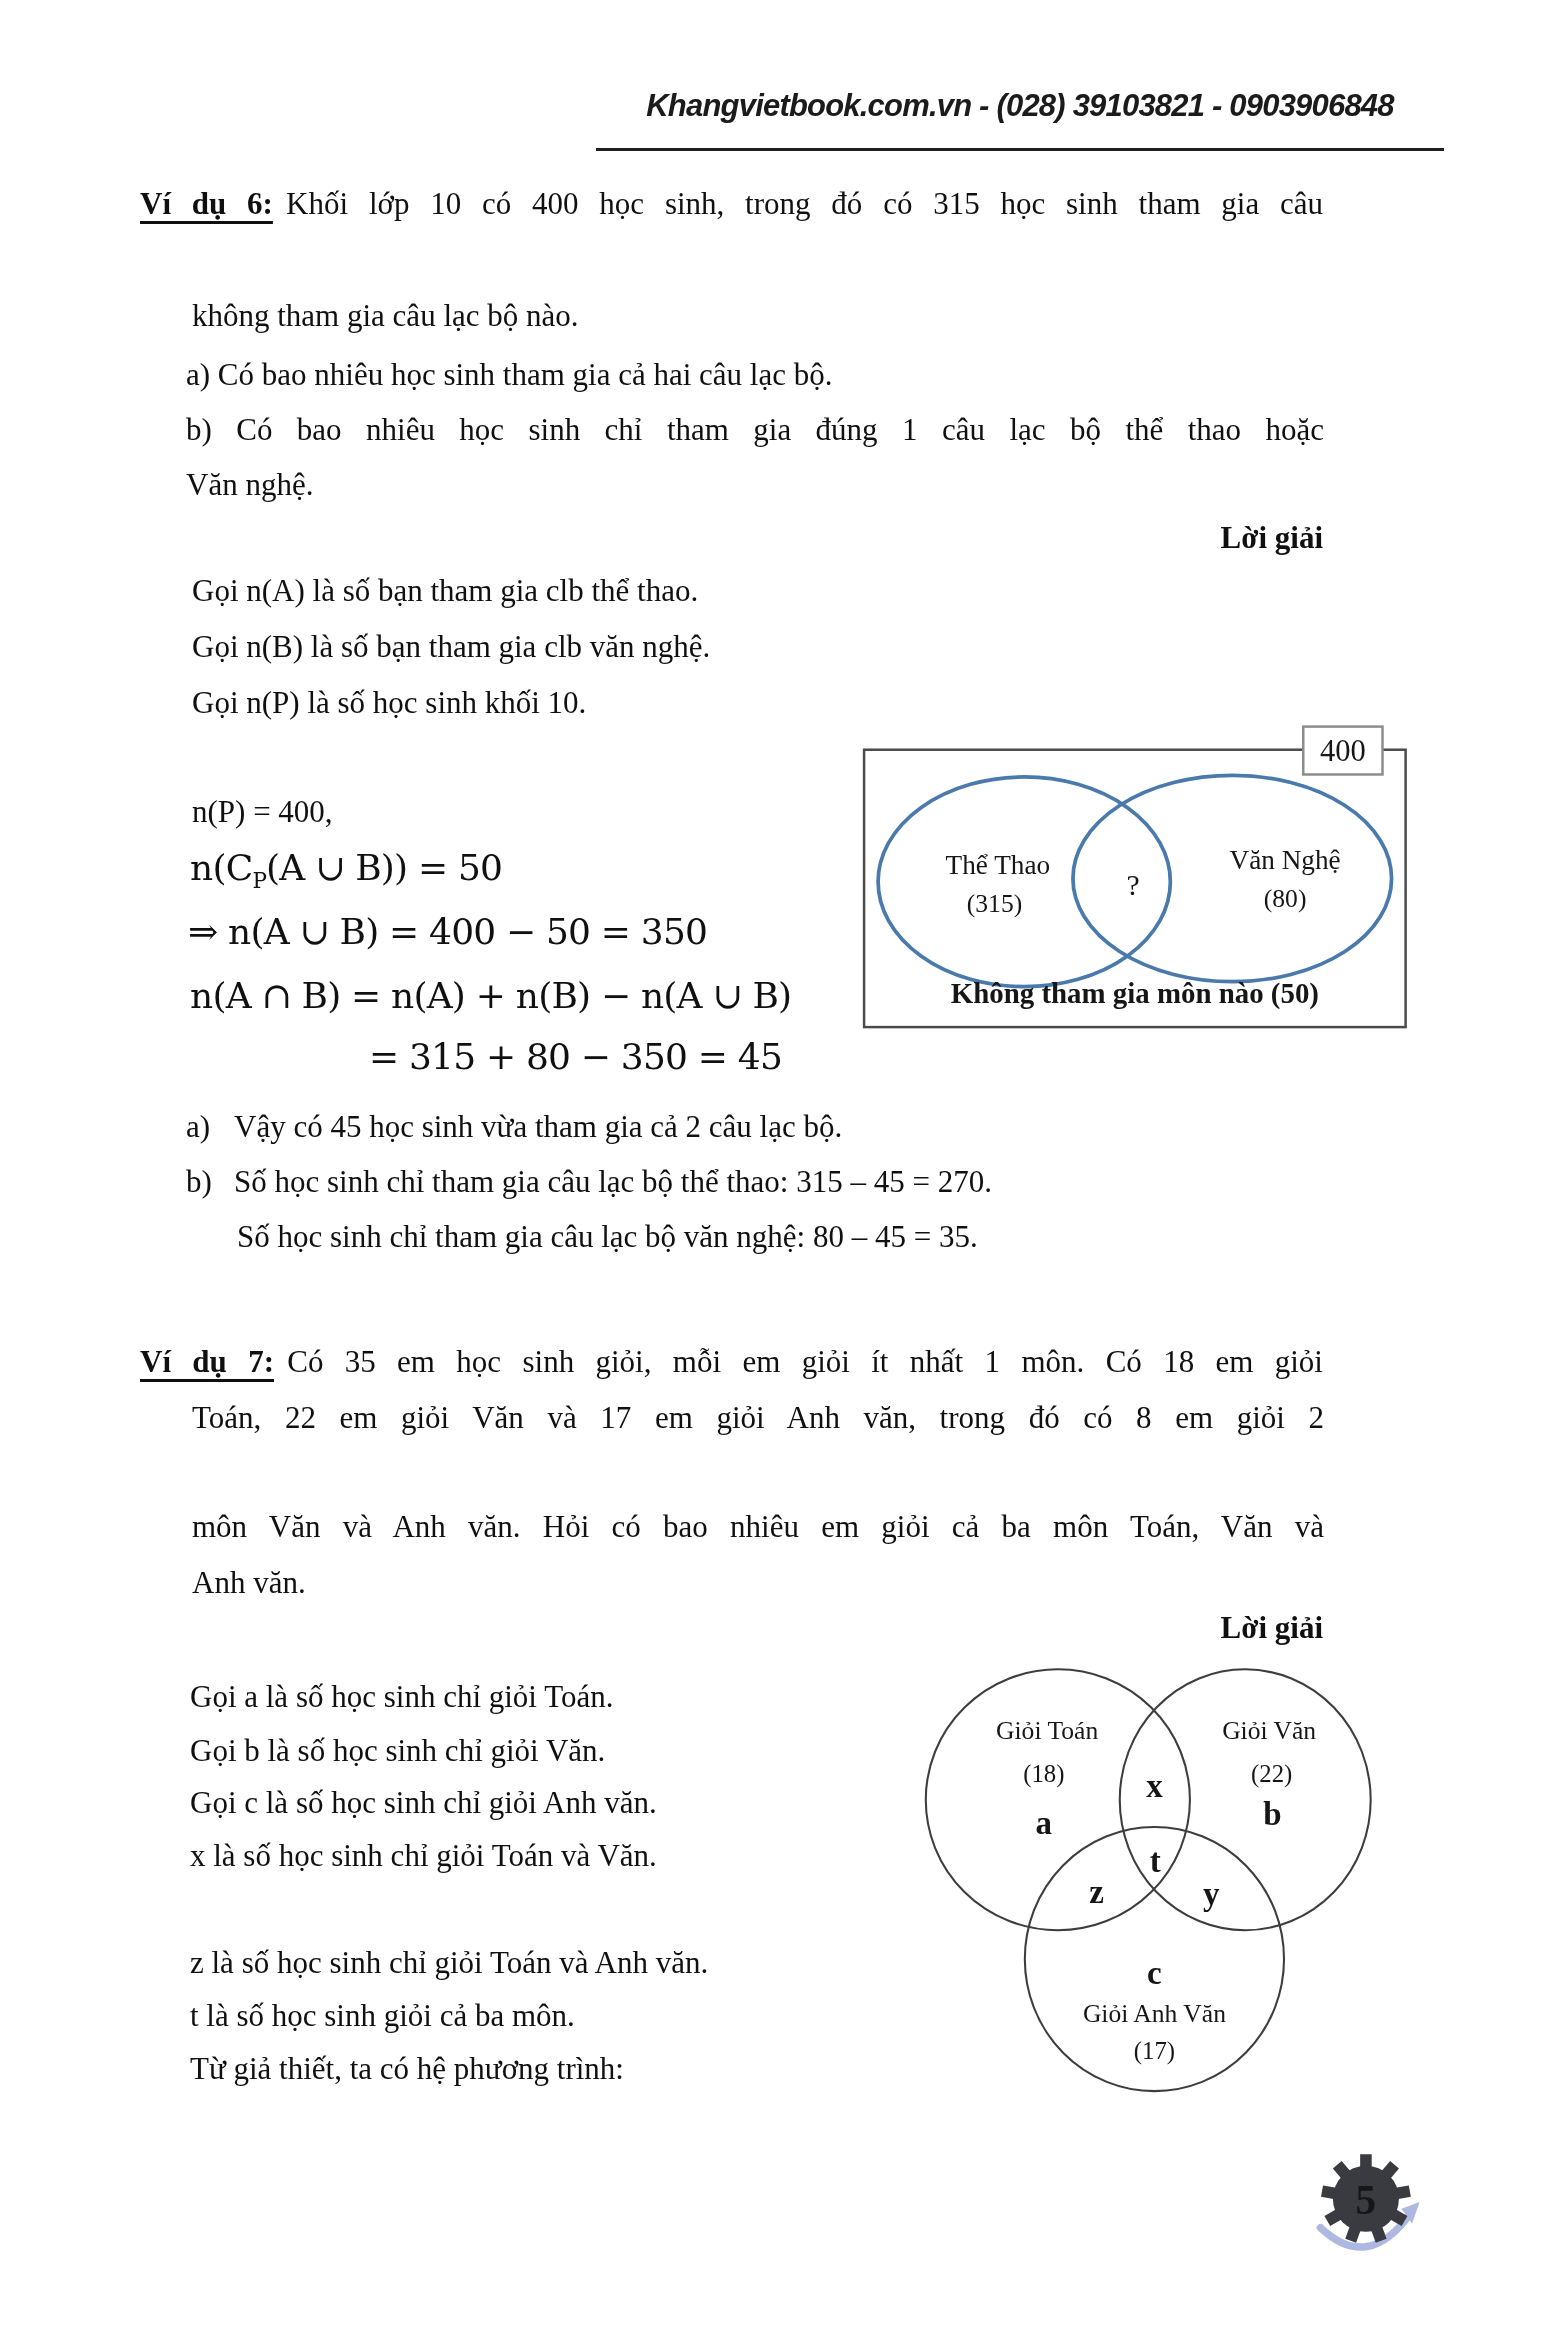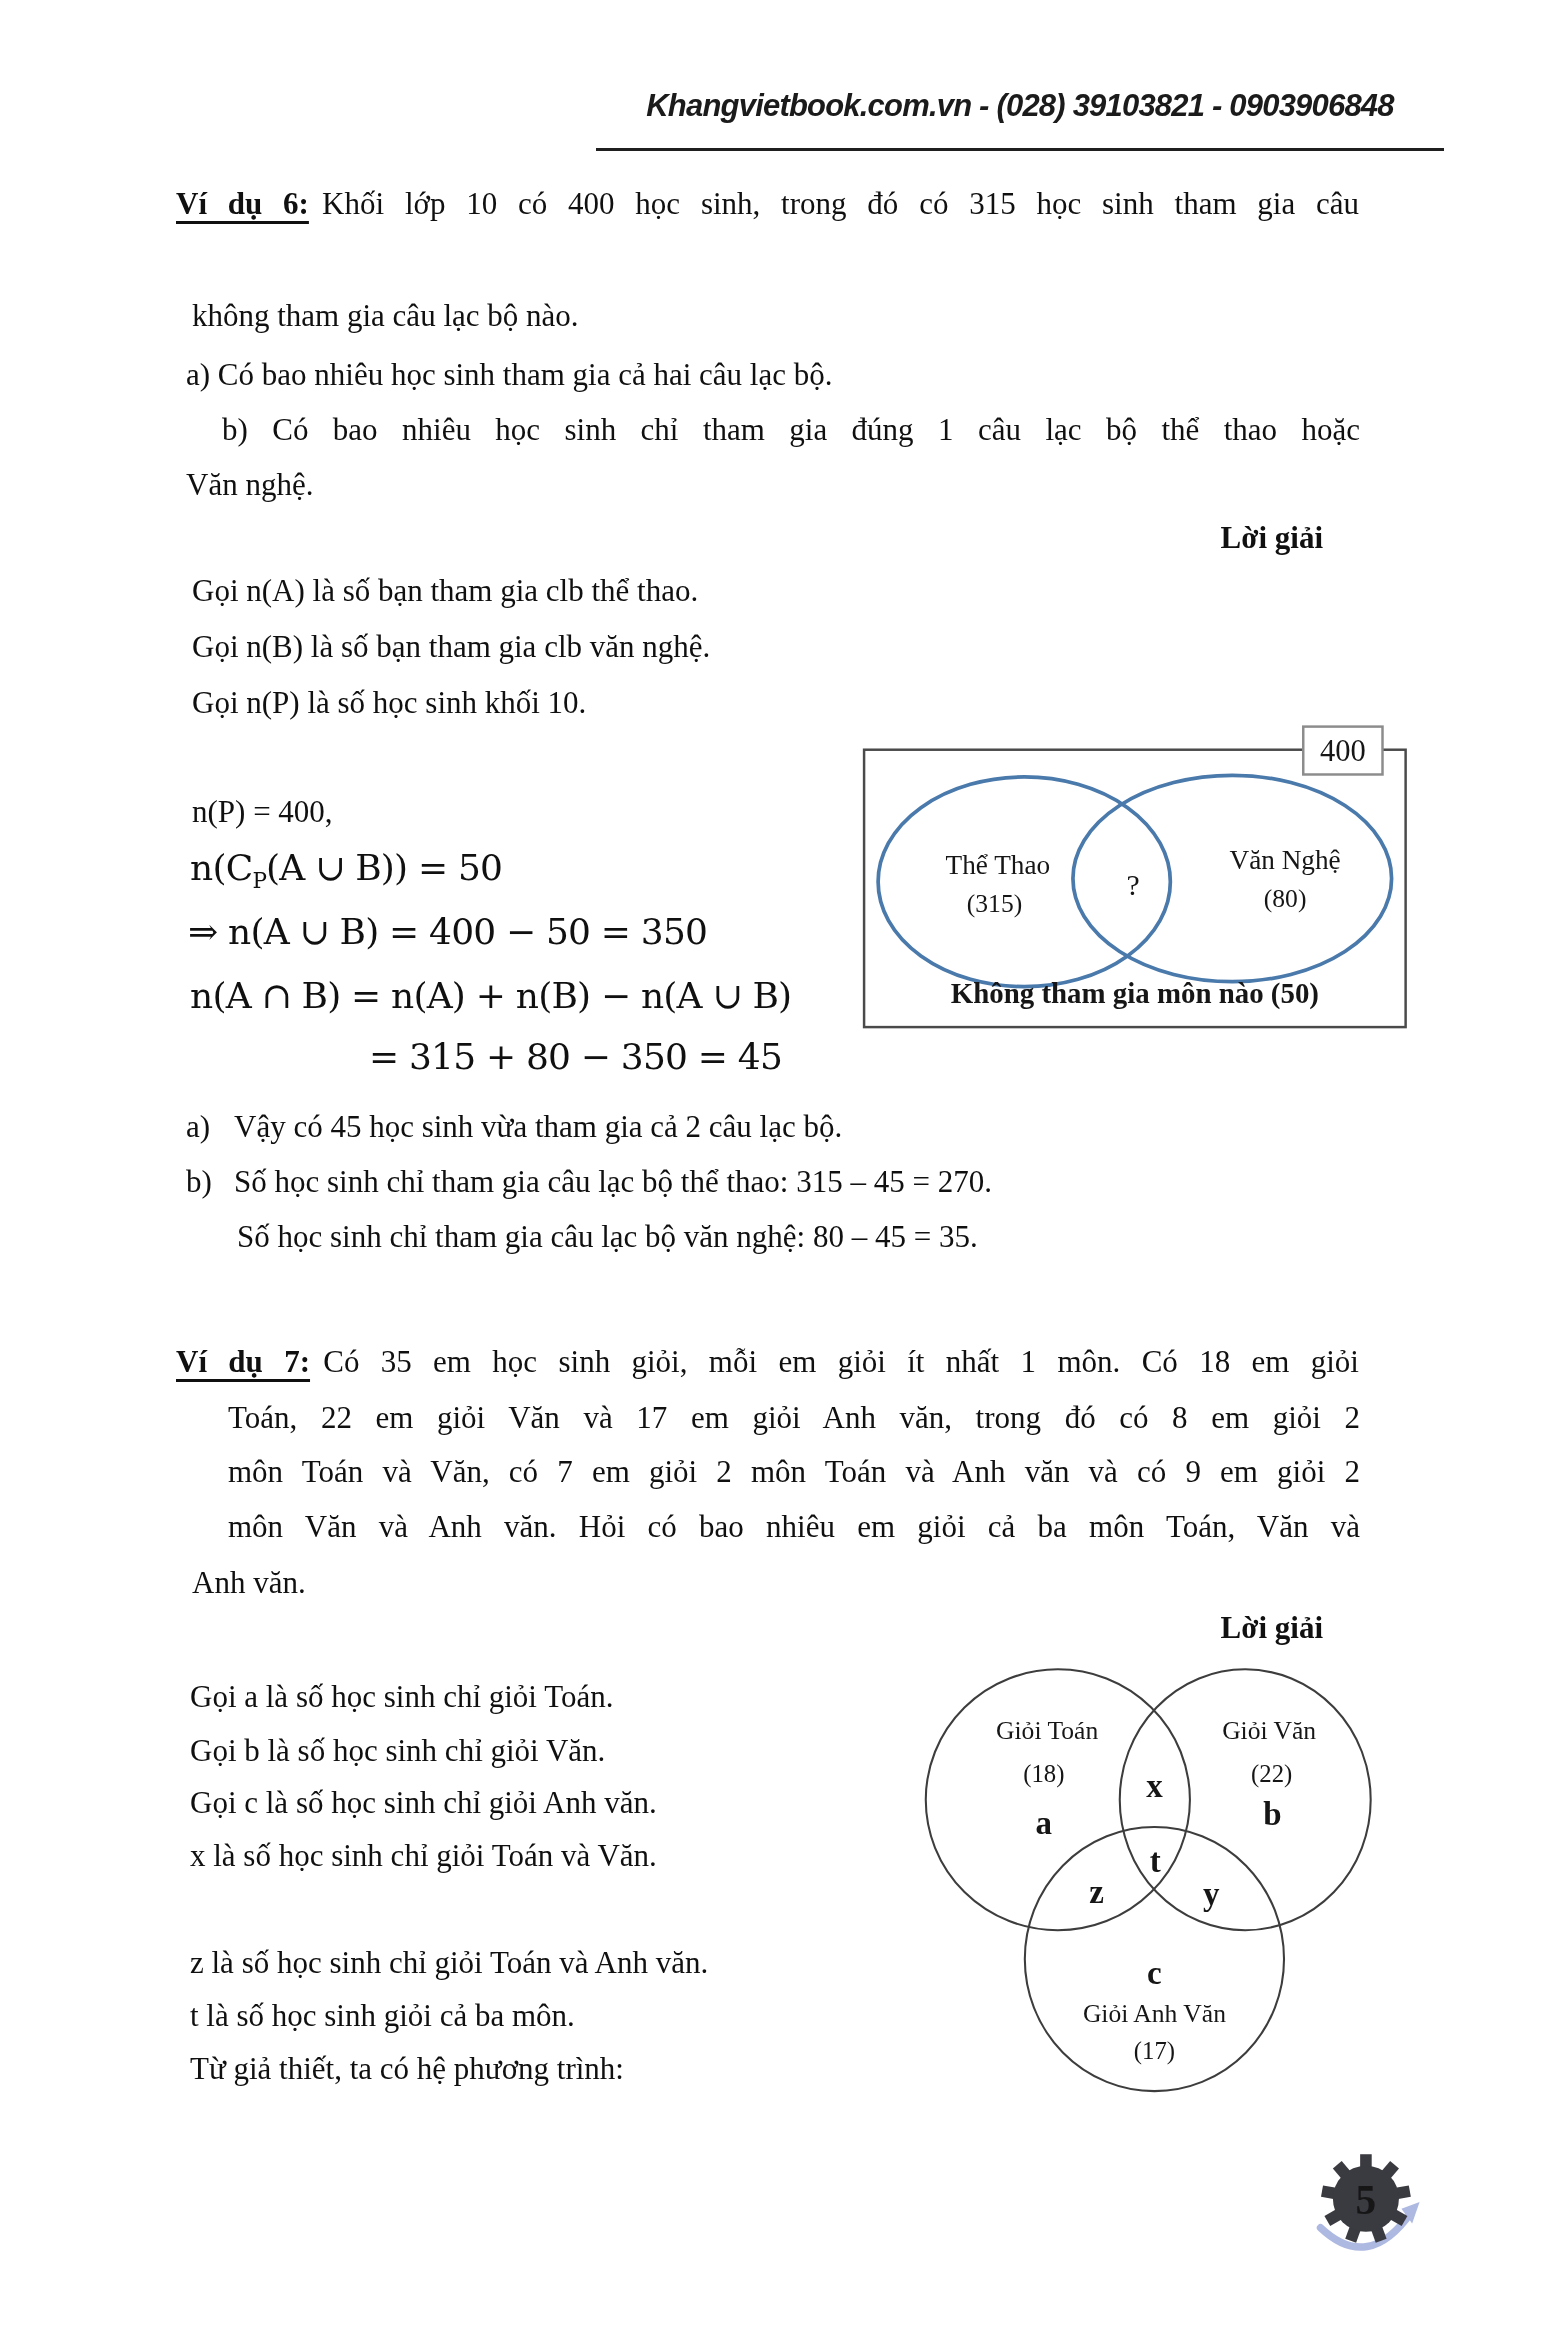--- a/index.html
+++ b/index.html
@@ -11,21 +11,21 @@
     color:#101010;
     overflow:hidden;
   }
   .line{
     position:absolute;
     font-size:31px;
     line-height:1.22;
     white-space:nowrap;
     color:#101010;
   }
-  .just{white-space:normal;text-align:justify;text-align-last:justify;margin-left:36px;}
+  .just{white-space:normal;text-align:justify;text-align-last:justify;}
   .center{white-space:normal;text-align:right;}
   .bold{font-weight:700;}
   .lbl{
     font-weight:700;
     text-decoration:underline;
     text-decoration-thickness:2.5px;
     text-underline-offset:7.4px;
     margin-right:13.2px;
   }
   .marker{display:inline-block;width:48px;}
@@ -110,21 +110,20 @@
     <text class="vq" x="332" y="212" text-anchor="middle">?</text>
     <text class="vt1" x="516" y="180" text-anchor="middle">Văn Nghệ</text>
     <text class="vc1" x="516" y="227" text-anchor="middle">(80)</text>
     <text class="vb1" x="334" y="343" text-anchor="middle">Không tham gia môn nào (50)</text>
   </svg>
 
   <div class="line just" style="top:1343px;left:140px;width:1183px">
     <span class="lbl">Ví dụ 7:</span><span>Có 35 em học sinh giỏi, mỗi em giỏi ít nhất 1 môn. Có 18 em giỏi</span>
   </div>
   <div class="line just" style="top:1399px;left:192px;width:1132px">Toán, 22 em giỏi Văn và 17 em giỏi Anh văn, trong đó có 8 em giỏi 2</div>
-  <div class="line just" style="top:1453px;left:192px;width:1132px">môn Toán và Văn, có 7 em giỏi 2 môn Toán và Anh văn và có 9 em giỏi 2</div>
   <div class="line just" style="top:1508px;left:192px;width:1132px">môn Văn và Anh văn. Hỏi có bao nhiêu em giỏi cả ba môn Toán, Văn và</div>
   <div class="line" style="top:1564px;left:192px">Anh văn.</div>
 
   <div class="line center bold" style="top:1609px;left:140px;width:1183px">Lời giải</div>
   <div class="line" style="top:1678px;left:190px">Gọi a là số học sinh chỉ giỏi Toán.</div>
   <div class="line" style="top:1732px;left:190px">Gọi b là số học sinh chỉ giỏi Văn.</div>
   <div class="line" style="top:1784px;left:190px">Gọi c là số học sinh chỉ giỏi Anh văn.</div>
   <div class="line" style="top:1837px;left:190px">x là số học sinh chỉ giỏi Toán và Văn.</div>
   <div class="line" style="top:1944px;left:190px">z là số học sinh chỉ giỏi Toán và Anh văn.</div>
   <div class="line" style="top:1997px;left:190px">t là số học sinh giỏi cả ba môn.</div>

